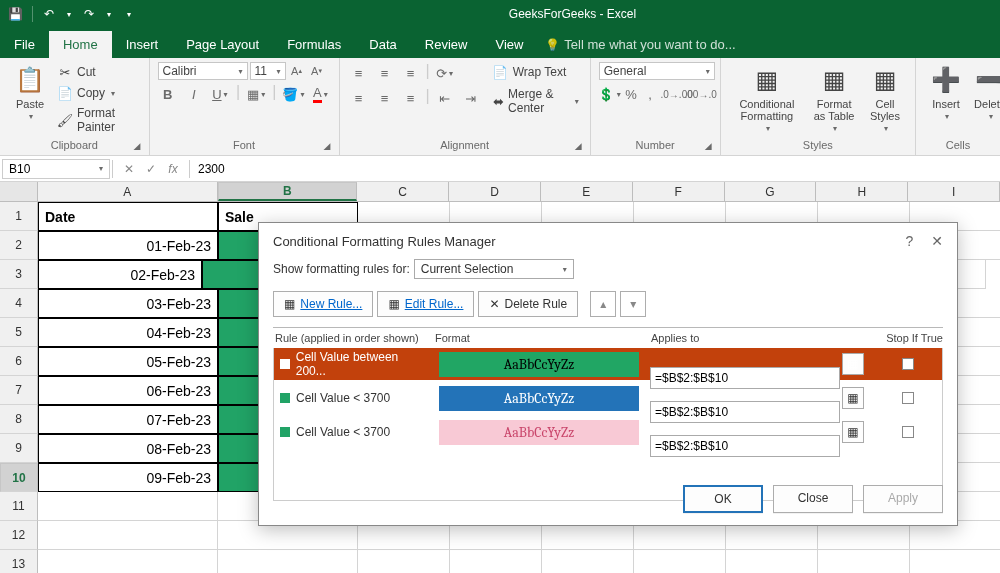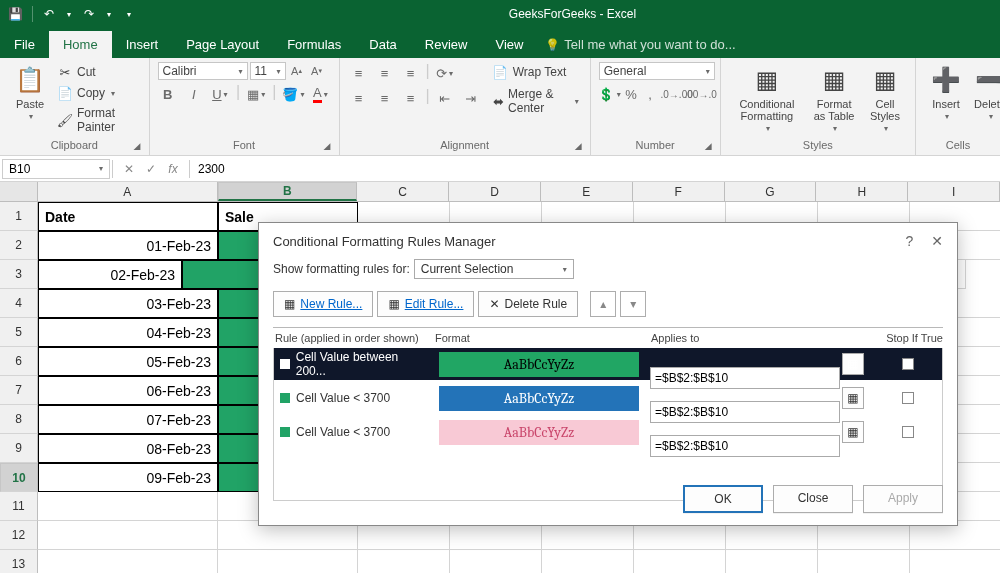--- a/index.html
+++ b/index.html
@@ -77,21 +77,21 @@
 .rt-head { display:flex; font-size:11px; color:#444; padding:4px 0 4px 2px;}
 .rt-head div {  }
 .rt-row { display:flex; align-items:center; height:32px; margin-bottom:2px;}
 .rt-rule { width:160px; padding:0 6px; display:flex; align-items:center; gap:6px;}
 .rt-format { width:210px; display:flex; align-items:center; justify-content:center; margin-right:6px;}
 .rt-applies { width:224px; display:flex; align-items:center;}
 .rt-applies input { border:1px solid #aaa; width:190px; padding:3px 4px; font-size:12px;margin-top:28px;}
 .rt-range-icon { width:22px; height:22px; border:1px solid #aaa; margin-left:2px; display:flex; align-items:center; justify-content:center; background:#fdfdfd; position:relative; cursor:pointer;}
 .rt-stop { flex:1; display:flex; justify-content:center;}
 .checkbox { width:12px; height:12px; border:1px solid #888; background:#fff; cursor:pointer;}
-.rt-row.selected { background:#0f172a; color:#fff;}
+.rt-row.selected { background:#c2410c; color:#fff;}
 .fmt-preview { font-size:14px; width:200px; text-align:center; padding:4px 0; }
 .fmt-green { background:#21a664; color:#000; font-family:Cambria,serif;}
 .fmt-blue { background:#2373b8; color:#fff; font-family:Cambria,serif;}
 .fmt-pink { background:#f8c9d5; color:#c9466b; font-family:Cambria,serif;}
 .rule-icon { width:10px; height:10px; background:#21a366; display:inline-block;}
 .dialog .dfooter { position:absolute; bottom:12px; right:14px; display:flex; gap:10px;}
 .dialog .dfooter .fbtn { border:1px solid #adadad; padding:5px 0; width:80px; text-align:center; background:#fdfdfd; cursor:pointer; font-size:12px; box-shadow:0 1px 0 rgba(0,0,0,0.05);}
 .dialog .dfooter .fbtn.primary { border:2px solid #2373b8;}
 .dialog .dfooter .fbtn.disabled { color:#aaa; cursor:default;}
 .rules-table .rt-body { border:1px solid #ccc; border-top:none; padding-bottom:50px;}
@@ -344,21 +344,21 @@
           <div class="cell green border" style="width: 140px;"></div>
           <div class="cell" style="width: 92px;"></div>
           <div class="cell" style="width: 92px;"></div>
           <div class="cell" style="width: 92px;"></div>
           <div class="cell" style="width: 92px;"></div>
           <div class="cell" style="width: 92px;"></div>
           <div class="cell" style="width: 92px;"></div>
           <div class="cell" style="width: 92px;"></div>
         </div>
         <div class="grow">
-          <div class="cell date border" style="width: 144px;">02-Feb-23</div>
+          <div class="cell date border" style="width: 164px;">02-Feb-23</div>
           <div class="cell green border" style="width: 140px;"></div>
           <div class="cell" style="width: 92px;"></div>
           <div class="cell" style="width: 92px;"></div>
           <div class="cell" style="width: 92px;"></div>
           <div class="cell" style="width: 92px;"></div>
           <div class="cell" style="width: 92px;"></div>
           <div class="cell" style="width: 92px;"></div>
           <div class="cell" style="width: 92px;"></div>
         </div>
         <div class="grow">

